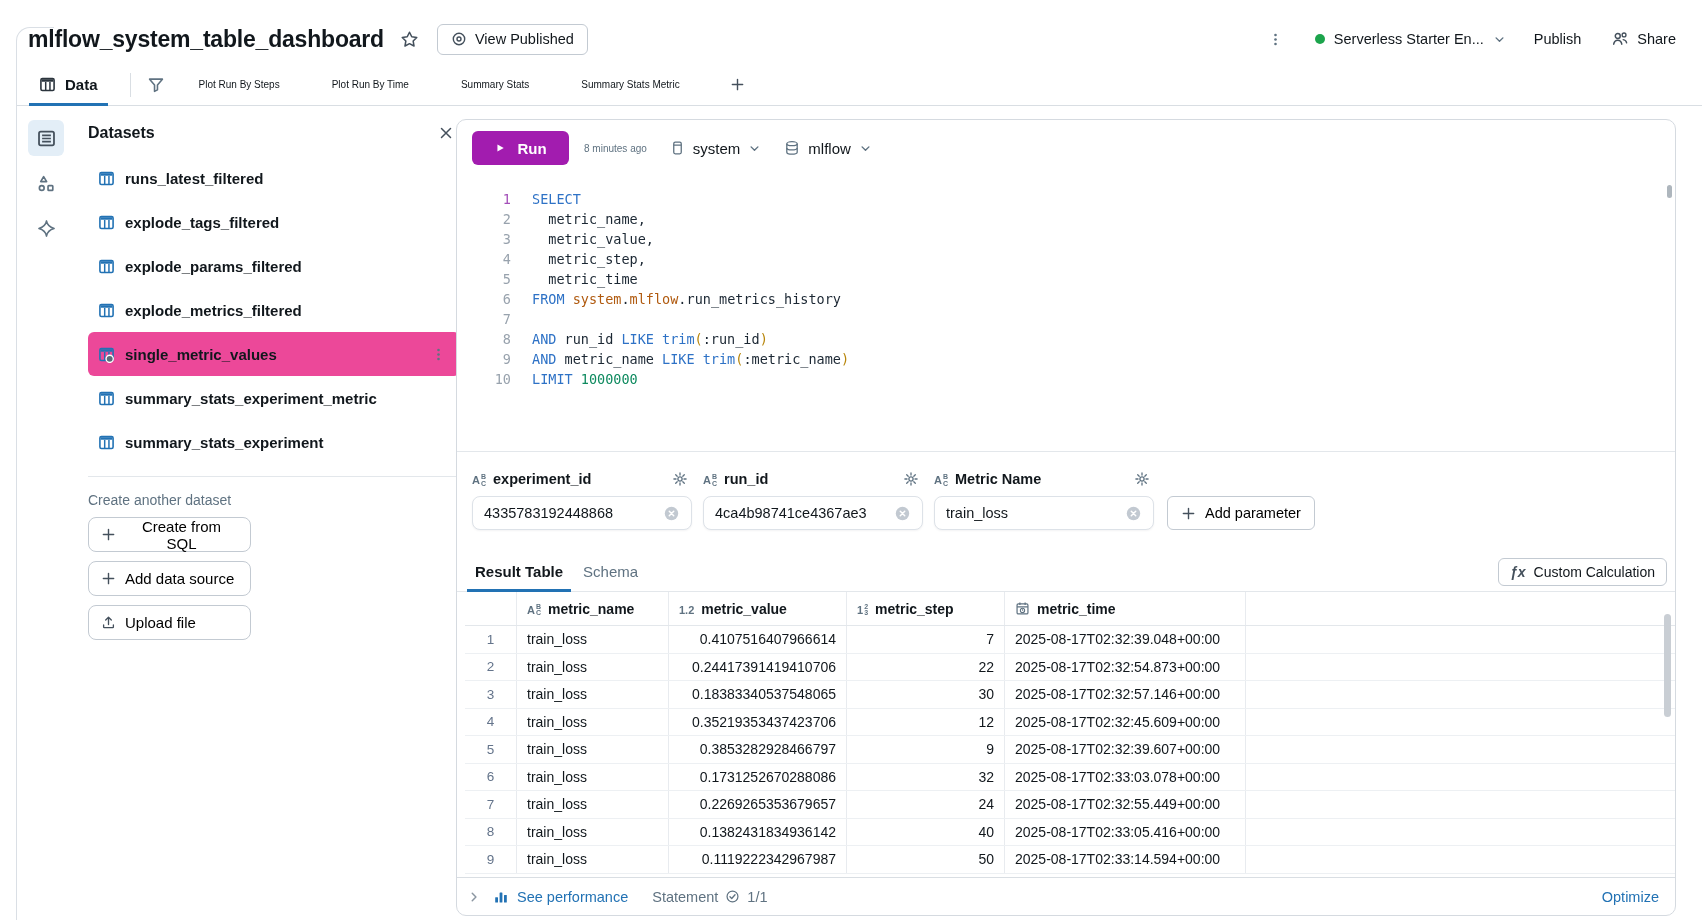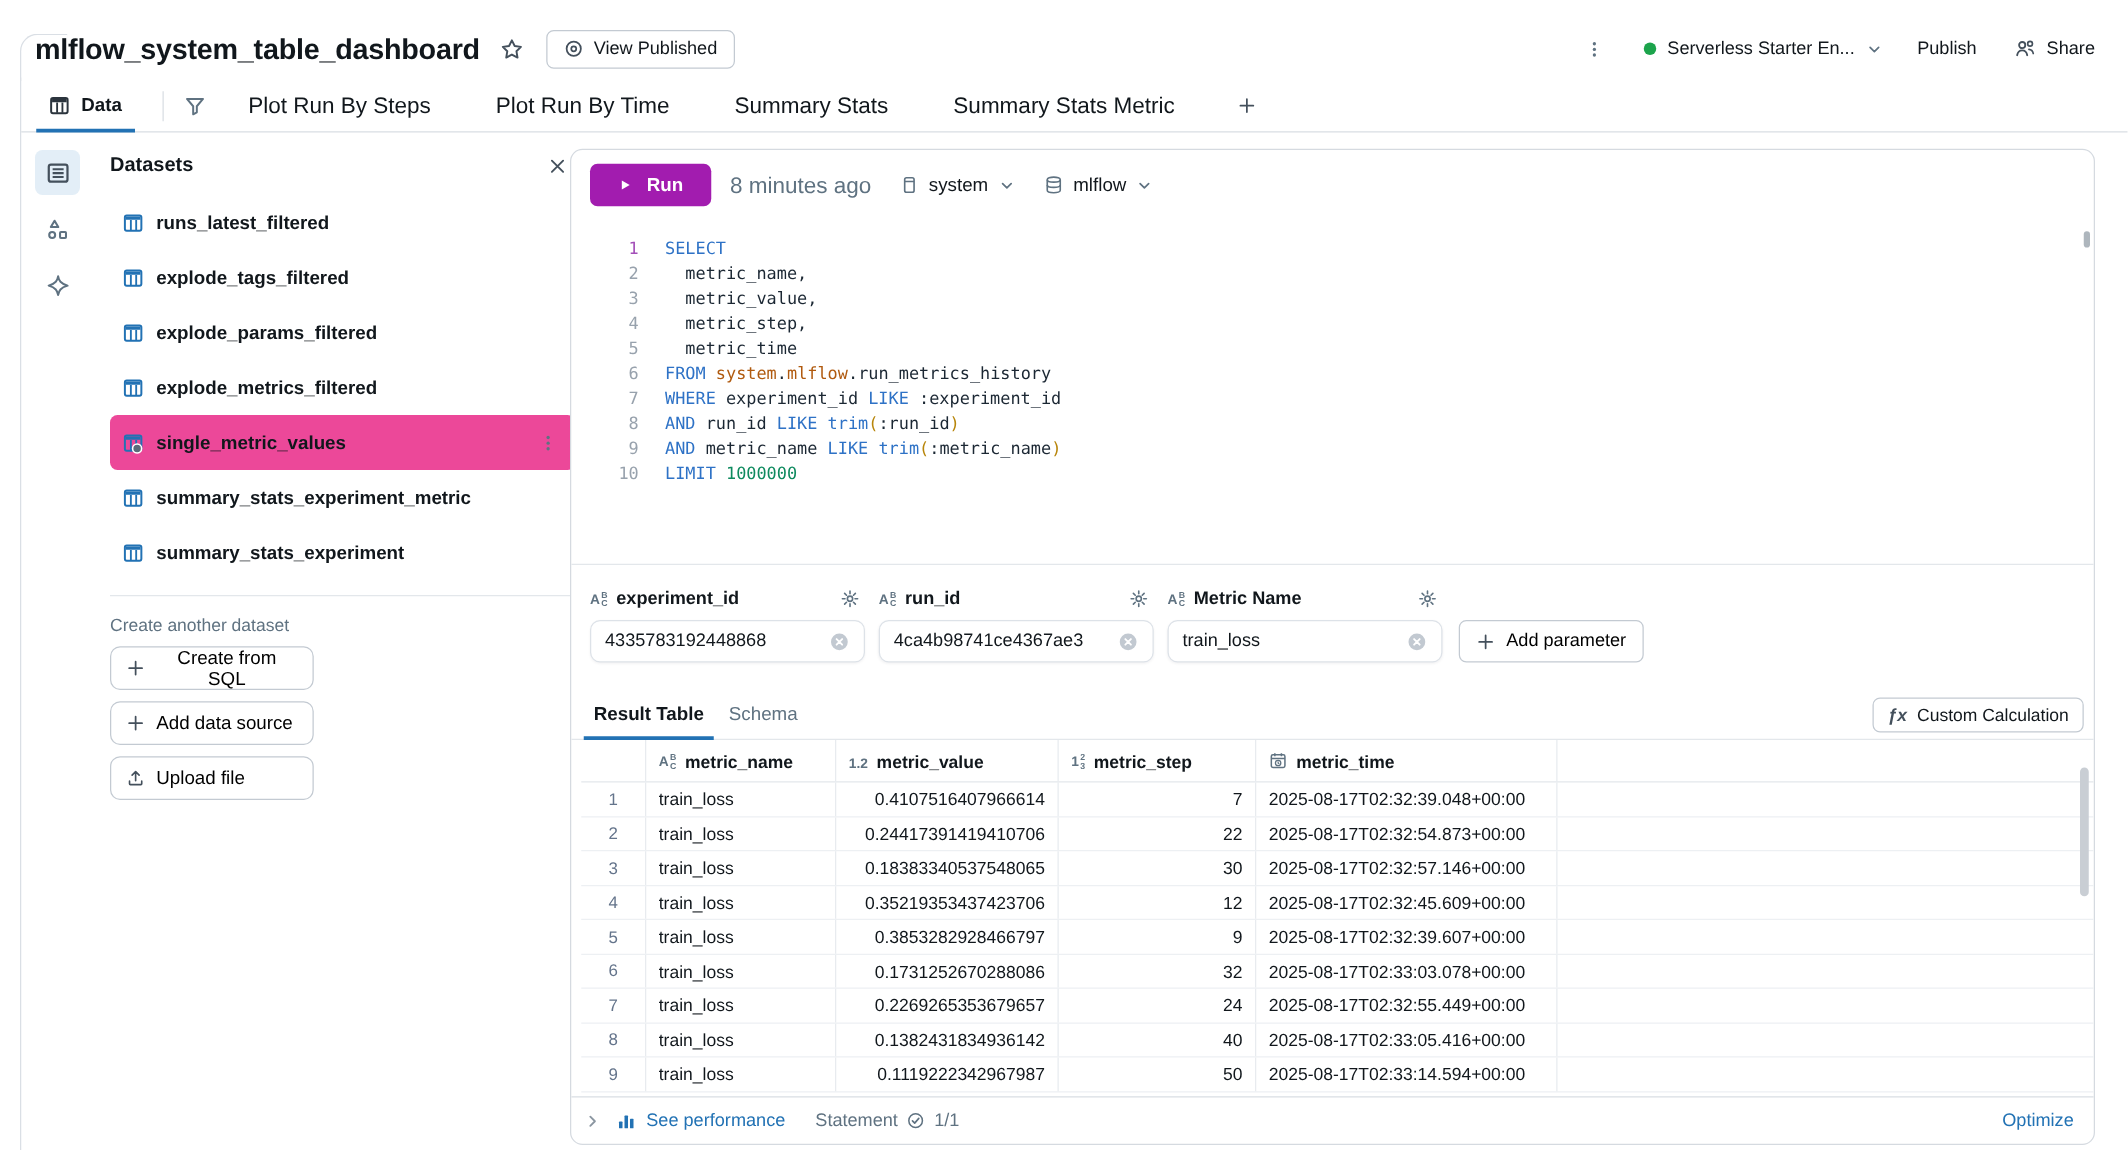--- a/index.html
+++ b/index.html
@@ -27,21 +27,21 @@
 
   
   .tabs { position:absolute; left:17px; top:64px; right:0; height:42px; border-bottom:1px solid #D9DEE3;
     display:flex; align-items:center; padding-left:12px; }
   .tab-data { display:flex; align-items:center; gap:9px; font-size:15px; font-weight:700; height:100%;
     padding:0 10px; position:relative; cursor:pointer; }
   .tab-data::after { content:""; position:absolute; left:0; right:0; bottom:-1px; height:3px; background:#2272B4; }
   .tab-sep { width:1px; height:24px; background:#D9DEE3; margin:0 16px 0 22px; }
   .filter-btn { margin-right:14px; cursor:pointer; }
   .page-tabs { display:flex; align-items:center; gap:52px; margin-left:20px; }
-  .page-tab { font-size:18px; color:#11171C; cursor:pointer; white-space:nowrap; }
+  .page-tab { font-size:10px; color:#11171C; cursor:pointer; white-space:nowrap; }
   .add-tab { margin-left:50px; cursor:pointer; }
 
   
   .rail { position:absolute; left:26px; top:120px; width:40px; display:flex; flex-direction:column; gap:9px; align-items:center; }
   .rail-item { width:36px; height:36px; border-radius:6px; display:flex; align-items:center; justify-content:center; cursor:pointer; }
   .rail-item.active { background:#E3EEF7; }
 
   
   .panel { position:absolute; left:88px; top:118px; width:372px; }
   .panel-head { display:flex; align-items:center; height:30px; }
@@ -56,21 +56,21 @@
   .create-label { color:#5F7281; font-size:14px; margin:15px 0 2px; }
   .side-btn { width:163px; height:35px; border:1px solid #C3CAD2; border-radius:8px; background:#fff;
     display:flex; align-items:center; gap:9px; padding:0 12px; font-size:15px; font-weight:500; margin-top:9px; cursor:pointer; }
 
   
   .card { position:absolute; left:456px; top:119px; width:1220px; height:797px; background:#fff;
     border:1px solid #D5DAE0; border-radius:10px; display:flex; flex-direction:column; overflow:hidden; }
   .run-bar { height:56px; flex:0 0 auto; display:flex; align-items:center; padding-left:15px; gap:15px; }
   .run-btn { width:97px; height:34px; background:#a21caf; color:#fff; border-radius:6px; border:none;
     display:flex; align-items:center; justify-content:center; gap:11px; font-size:15px; font-weight:600; cursor:pointer; }
-  .last-run { color:#5F7281; font-size:18px; }
+  .last-run { color:#5F7281; font-size:10px; }
   .sel { display:flex; align-items:center; gap:8px; font-size:15px; cursor:pointer; margin-left:8px; }
 
   .sql { height:275px; flex:0 0 auto; position:relative; font-family:"DejaVu Sans Mono", monospace; font-size:13.5px; }
   .sql-lines { position:absolute; top:13px; left:0; right:20px; }
   .sql-line { display:flex; height:20px; line-height:20px; }
   .ln { width:54px; text-align:right; color:#98A2AD; flex:0 0 auto; }
   .ln.active { color:#A34FB8; }
   .code { padding-left:21px; white-space:pre; color:#1B2733; }
   .tk-kw { color:#2E72C6; } .tk-ref { color:#B05A0F; } .tk-num { color:#0E8A5F; }
   .tk-par { color:#B8860B; } .tk-pl { color:#1B2733; }
@@ -407,21 +407,20 @@
         <div class="sql-line">
           <span class="ln">5</span>
           <span class="code"><span class="tk-pl">  metric_time</span></span>
         </div>
         <div class="sql-line">
           <span class="ln">6</span>
           <span class="code"><span class="tk-kw">FROM</span><span class="tk-pl"> </span><span class="tk-ref">system</span><span class="tk-pl">.</span><span class="tk-ref">mlflow</span><span class="tk-pl">.</span><span class="tk-pl">run_metrics_history</span></span>
         </div>
         <div class="sql-line">
           <span class="ln">7</span>
-          <span class="code"><span class="tk-kw">WHERE</span><span class="tk-pl"> experiment_id </span><span class="tk-kw">LIKE</span><span class="tk-pl"> :experiment_id</span></span>
         </div>
         <div class="sql-line">
           <span class="ln">8</span>
           <span class="code"><span class="tk-kw">AND</span><span class="tk-pl"> run_id </span><span class="tk-kw">LIKE</span><span class="tk-pl"> </span><span class="tk-kw">trim</span><span class="tk-par">(</span><span class="tk-pl">:run_id</span><span class="tk-par">)</span></span>
         </div>
         <div class="sql-line">
           <span class="ln">9</span>
           <span class="code"><span class="tk-kw">AND</span><span class="tk-pl"> metric_name </span><span class="tk-kw">LIKE</span><span class="tk-pl"> </span><span class="tk-kw">trim</span><span class="tk-par">(</span><span class="tk-pl">:metric_name</span><span class="tk-par">)</span></span>
         </div>
         <div class="sql-line">

